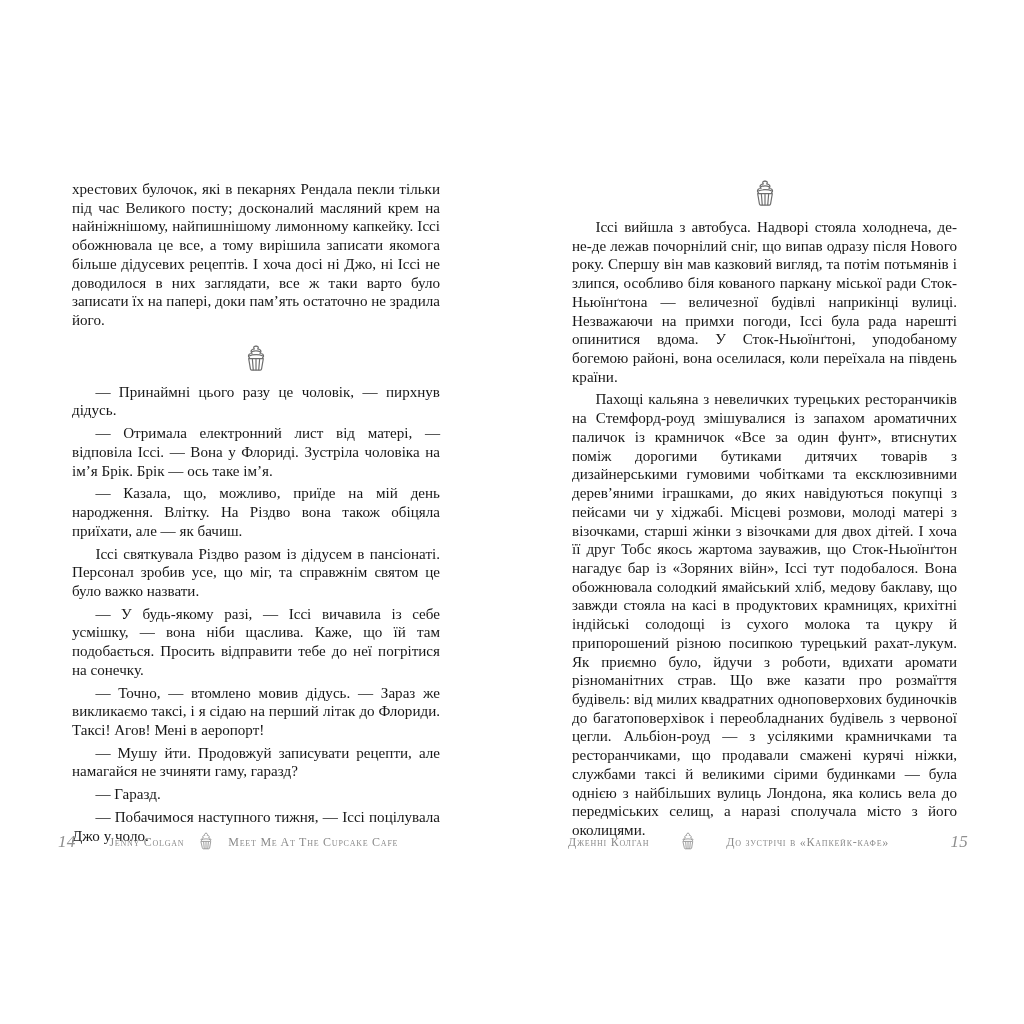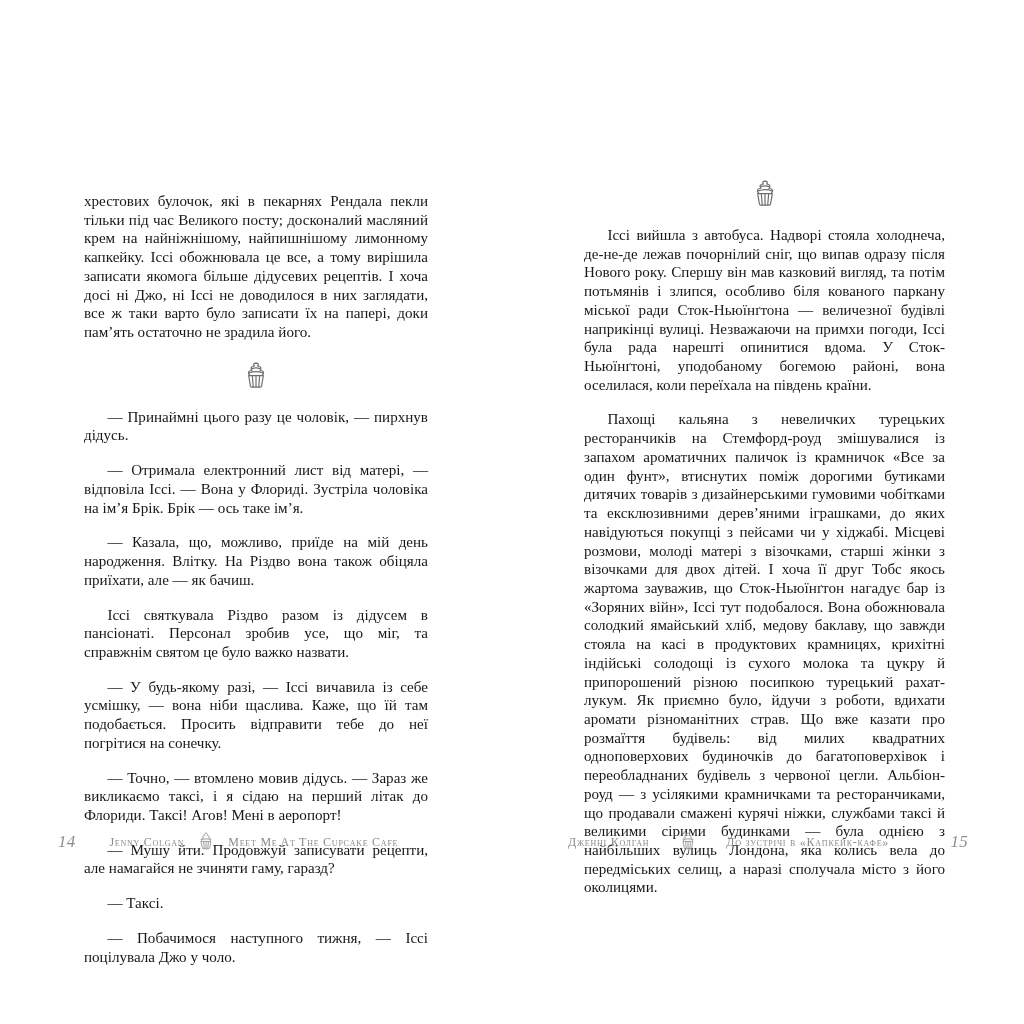--- a/index.html
+++ b/index.html
@@ -36,21 +36,21 @@
     line-height: 18.72px;
     text-align: justify;
     text-justify: inter-word;
     hyphens: none;
     color: #171717;
   }
   .page-left .textblock  { left: 68px;  width: 376px; }
   .page-right .textblock { left: 56px;  width: 393px; }
 
   .textblock p {
-    margin: 16px;
+    margin: 4px;
     text-indent: 1.55em;
     text-align: justify;
   }
   .textblock p.noindent { text-indent: 0; }
 
   
   .ornament {
     display: block;
     margin: 0 auto;
     width: 34px;
@@ -124,21 +124,21 @@
         </svg>
       </div>
 
       <p>— Принаймні цього разу це чоловік, — пирхнув дідусь.</p>
       <p>— Отримала електронний лист від матері, — відповіла Іссі. — Вона у Флориді. Зустріла чоловіка на ім’я Брік. Брік — ось таке ім’я.</p>
       <p>— Казала, що, можливо, приїде на мій день народження. Влітку. На Різдво вона також обіцяла приїхати, але — як бачиш.</p>
       <p>Іссі святкувала Різдво разом із дідусем в пансіонаті. Персонал зробив усе, що міг, та справжнім святом це було важко назвати.</p>
       <p>— У будь-якому разі, — Іссі вичавила із себе усмішку, — вона ніби щаслива. Каже, що їй там подобається. Просить відправити тебе до неї погрітися на сонечку.</p>
       <p>— Точно, — втомлено мовив дідусь. — Зараз же викликаємо таксі, і я сідаю на перший літак до Флориди. Таксі! Агов! Мені в аеропорт!</p>
       <p>— Мушу йти. Продовжуй записувати рецепти, але намагайся не зчиняти гаму, гаразд?</p>
-      <p>— Таксі.</p>
+      <p>— Гаразд.</p>
       <p>— Побачимося наступного тижня, — Іссі поцілувала Джо у чоло.</p>
     </div>
 
     <div class="footer">
       <span class="folio">14</span>
       <span class="runhead">Jenny Colgan</span>
       <svg class="foot-orn" viewBox="0 0 64 64">
         <g fill="none" stroke="#9a9a9a" stroke-width="2.8" stroke-linecap="round" stroke-linejoin="round">
           <path d="M32 9.5c2.6 0 4.3 1.5 4.3 3.3 0 1-.5 1.8-1.3 2.3 3.6.2 6.3 2.2 6.3 4.7 0 1.3-.8 2.5-2 3.3 4 .5 6.9 2.7 6.9 5.3 0 1.3-.7 2.4-1.9 3.3"></path>
           <path d="M32 9.5c-2.6 0-4.3 1.5-4.3 3.3 0 1 .5 1.8 1.3 2.3-3.6.2-6.3 2.2-6.3 4.7 0 1.3.8 2.5 2 3.3-4 .5-6.9 2.7-6.9 5.3 0 1.3.7 2.4 1.9 3.3"></path>

